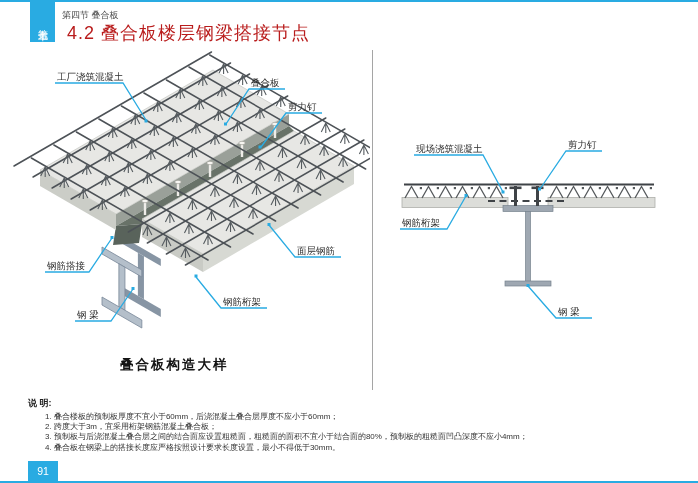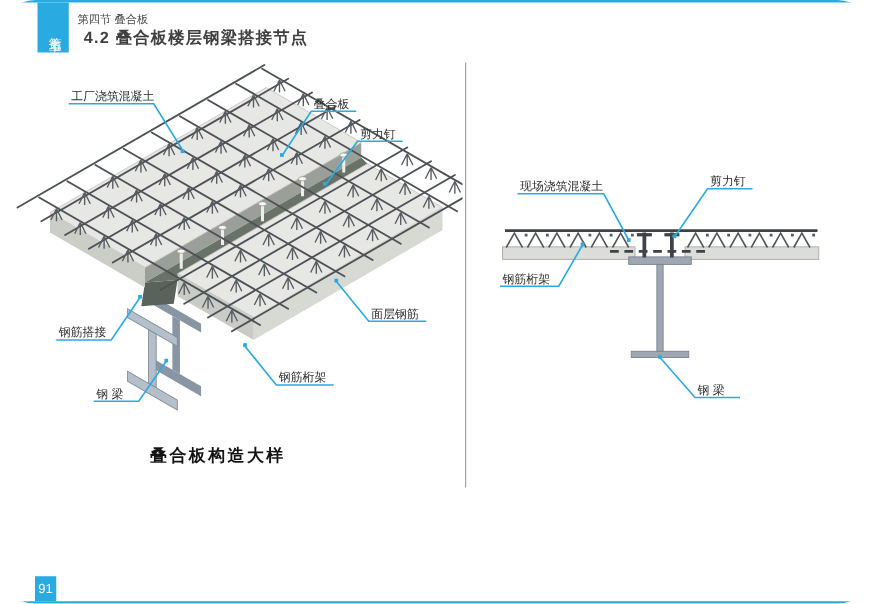--- a/index.html
+++ b/index.html
@@ -1,36 +1,36 @@
 <!DOCTYPE html>
 <html><head>
 <meta charset="utf-8">
 <style>
   html,body{margin:0;padding:0;background:#fff;}
   .page{position:relative;width:698px;height:483px;background:#ffffff;overflow:hidden;
-        font-family:"Liberation Sans",sans-serif;color:#222;border-radius:28px;}
+        font-family:"Liberation Sans",sans-serif;color:#222;}
   .topline{position:absolute;left:0;top:0;width:698px;height:2px;background:#29abe2;}
   .bottomline{position:absolute;left:0;top:481px;width:698px;height:2px;background:#29abe2;}
   .chapter-tab{position:absolute;left:30px;top:2px;width:25px;height:40px;background:#29abe2;
         display:flex;align-items:center;justify-content:center;}
   .chapter-tab span{writing-mode:vertical-rl;color:#fff;font-size:10px;letter-spacing:1px;line-height:1;}
   .section{position:absolute;left:62px;top:9px;font-size:9px;color:#4a4a4a;}
-  .title{position:absolute;left:67px;top:21px;margin:0;font-size:13px;font-weight:bold;color:#404040;letter-spacing:1px;}
+  .title{position:absolute;left:67px;top:21px;margin:0;font-size:18px;font-weight:normal;color:#b91c1c;letter-spacing:1px;}
   .divider{position:absolute;left:372px;top:50px;width:1px;height:340px;background:#a5a5a5;}
   svg{position:absolute;}
   svg text{font-family:"Liberation Sans",sans-serif;fill:#2e2e2e;font-size:9.5px;}
   .leader{stroke:#29abe2;stroke-width:1.3;fill:none;}
   .ldot{fill:#29abe2;}
   .caption{position:absolute;font-size:13.5px;font-weight:bold;color:#141414;letter-spacing:2px;}
   .caption-left{left:120px;top:356px;width:195px;}
   .caption-right{left:455px;top:357px;width:150px;}
   .notes{position:absolute;left:28px;top:397px;width:655px;}
   .notes-head{font-size:9px;font-weight:bold;color:#1d1d1d;margin-bottom:2px;}
   .note-line{font-size:8px;color:#333;margin-left:17px;line-height:10.2px;white-space:nowrap;}
-  .pagenum{position:absolute;left:28px;top:461px;width:17px;height:20px;background:#29abe2;color:#fff;
+  .pagenum{position:absolute;left:28px;top:461px;width:30px;height:20px;background:#29abe2;color:#fff;
         font-size:10.5px;display:flex;align-items:center;justify-content:center;}
 </style>
 </head>
 <body>
 
 <div class="page">
   <div class="topline"></div>
 
   <div class="chapter-tab">
     <span>第七章</span>
@@ -257,16 +257,23 @@
       <text x="402" y="226">钢筋桁架</text>
 
       <polyline class="leader" points="528,286 556,318 592,318"></polyline>
       <rect class="ldot" x="526.5" y="284" width="3" height="3"></rect>
       <text x="558" y="315">钢 梁</text>
     </g>
   </svg>
 
   <div class="caption caption-left">叠合板构造大样</div>
 
+  <div class="notes">
+    <div class="notes-head">说 明:</div>
+    <div class="note-line">1. 叠合楼板的预制板厚度不宜小于60mm，后浇混凝土叠合层厚度不应小于60mm；</div>
+    <div class="note-line">2. 跨度大于3m，宜采用桁架钢筋混凝土叠合板；</div>
+    <div class="note-line">3. 预制板与后浇混凝土叠合层之间的结合面应设置粗糙面，粗糙面的面积不宜小于结合面的80%，预制板的粗糙面凹凸深度不应小4mm；</div>
+    <div class="note-line">4. 叠合板在钢梁上的搭接长度应严格按照设计要求长度设置，最小不得低于30mm。</div>
+  </div>
 
   <div class="pagenum">91</div>
   <div class="bottomline"></div>
 </div>
 
 </body></html>

